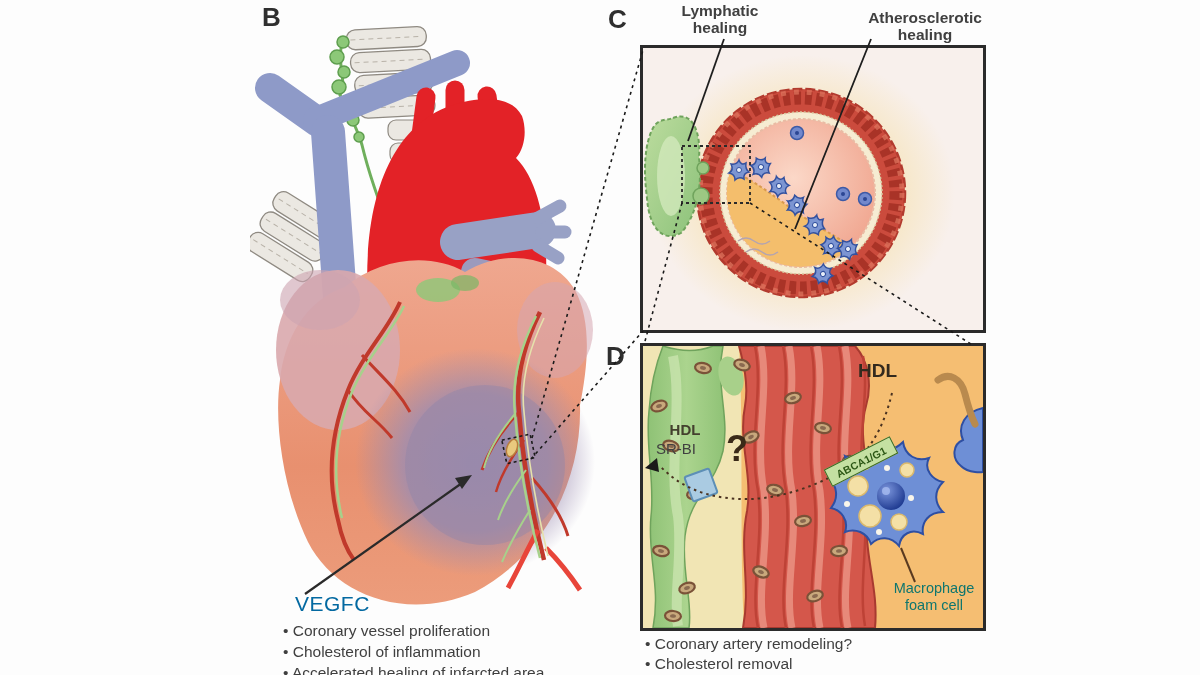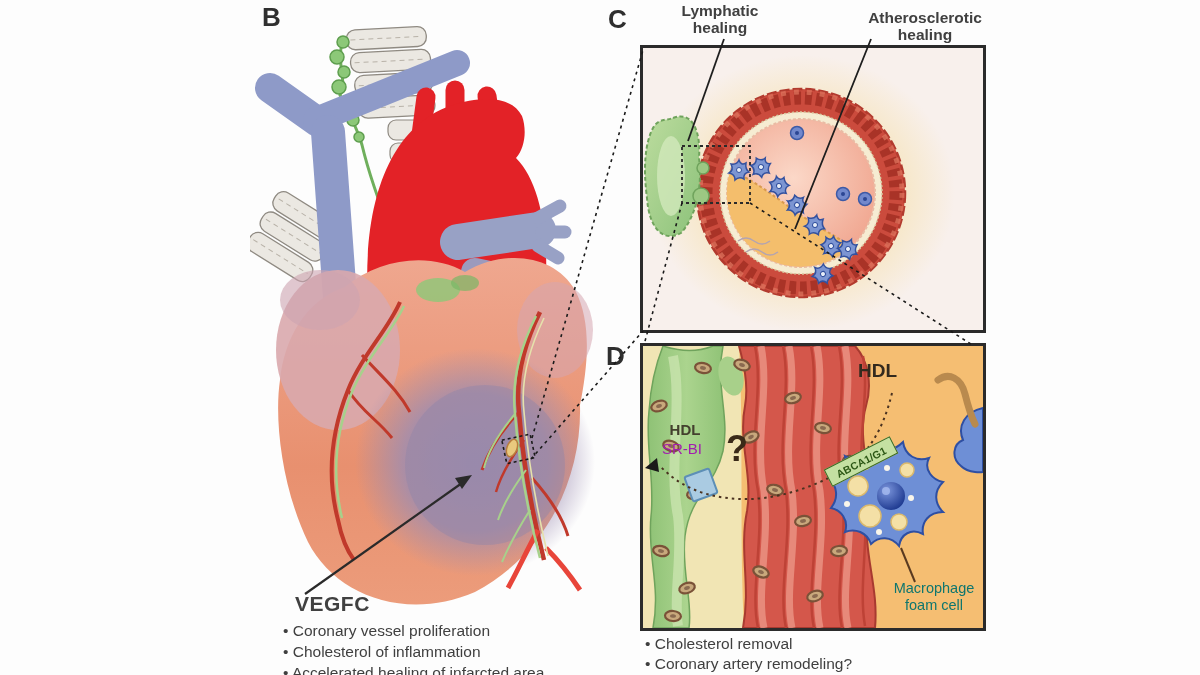--- a/index.html
+++ b/index.html
@@ -4,26 +4,26 @@
 <style>
   html,body{margin:0;padding:0;background:#fff;}
   #stage{position:relative;width:1200px;height:675px;background:#fdfdfd;overflow:hidden;
          font-family:"Liberation Sans", sans-serif;}
   .abs{position:absolute;}
   .panel-letter{font-size:26px;font-weight:bold;color:#2f2f2f;}
   .toplabel{font-size:15.5px;line-height:17px;color:#404040;text-align:center;font-weight:bold;}
   .panel{position:absolute;border:3px solid #2b2b2b;box-sizing:content-box;overflow:hidden;}
   #panelC{left:640px;top:45px;width:340px;height:282px;background:#f8f0ec;}
   #panelD{left:640px;top:343px;width:340px;height:282px;background:#f5be72;}
-  .vegfc-title{font-size:21px;font-weight:bold;color:#404040;letter-spacing:.5px;margin-left:12px;}
+  .vegfc-title{font-size:21px;font-weight:normal;color:#0369a1;letter-spacing:.5px;margin-left:12px;}
   .bullet-line{font-size:15.5px;line-height:21px;color:#3f3f3f;white-space:nowrap;}
   .d-bullet{font-size:15.5px;line-height:20px;color:#3f3f3f;white-space:nowrap;}
   .hdl-top{font-size:19px;font-weight:bold;color:#332a1e;}
   .hdl-left{font-size:15px;font-weight:bold;color:#44402e;text-align:center;width:52px;}
-  .srbi{font-size:15px;color:#a21caf;text-align:center;width:52px;}
+  .srbi{font-size:15px;color:#404040;width:52px;}
   .qmark{font-size:36px;font-weight:bold;color:#3a2a18;}
   .abca{width:72px;height:17px;background:#c4e0a2;border:1.5px solid #3a651f;
         transform:rotate(-27deg);display:flex;align-items:center;justify-content:center;
         font-size:10.5px;font-weight:bold;color:#2c5715;letter-spacing:.2px;}
   .maclabel{width:124px;text-align:center;font-size:14.5px;line-height:17px;color:#0f766e;}
   svg{display:block;}
   #overlay{position:absolute;left:0;top:0;pointer-events:none;z-index:30;}
   .z10{z-index:10;} .z20{z-index:20;}
 </style>
 </head>
@@ -349,22 +349,22 @@
   <div class="abs" style="left:283px;top:592px;">
     <div class="vegfc-title">VEGFC</div>
     <div style="margin-top:4px;">
       <div class="bullet-line">• Coronary vessel proliferation</div>
       <div class="bullet-line">• Cholesterol of inflammation</div>
       <div class="bullet-line">• Accelerated healing of infarcted area</div>
     </div>
   </div>
 
   <div class="abs" style="left:645px;top:634px;">
+    <div class="d-bullet">• Coronary artery remodeling?</div>
     <div class="d-bullet">• Cholesterol removal</div>
-    <div class="d-bullet">• Coronary artery remodeling?</div>
   </div>
 
   <svg id="overlay" width="1200" height="675" viewBox="0 0 1200 675">
 
     <line x1="724" y1="39" x2="688" y2="141" stroke="#1E1E1E" stroke-width="1.8"></line>
     <line x1="871" y1="39" x2="795" y2="229" stroke="#1E1E1E" stroke-width="1.8"></line>
 
     <rect x="504" y="437" width="29" height="24" fill="none" stroke="#1A1A1A" stroke-width="1.6" stroke-dasharray="3 3" transform="rotate(-12 518 449)"></rect>
 
     <g stroke="#1A1A1A" stroke-width="1.6" stroke-dasharray="3 4">

